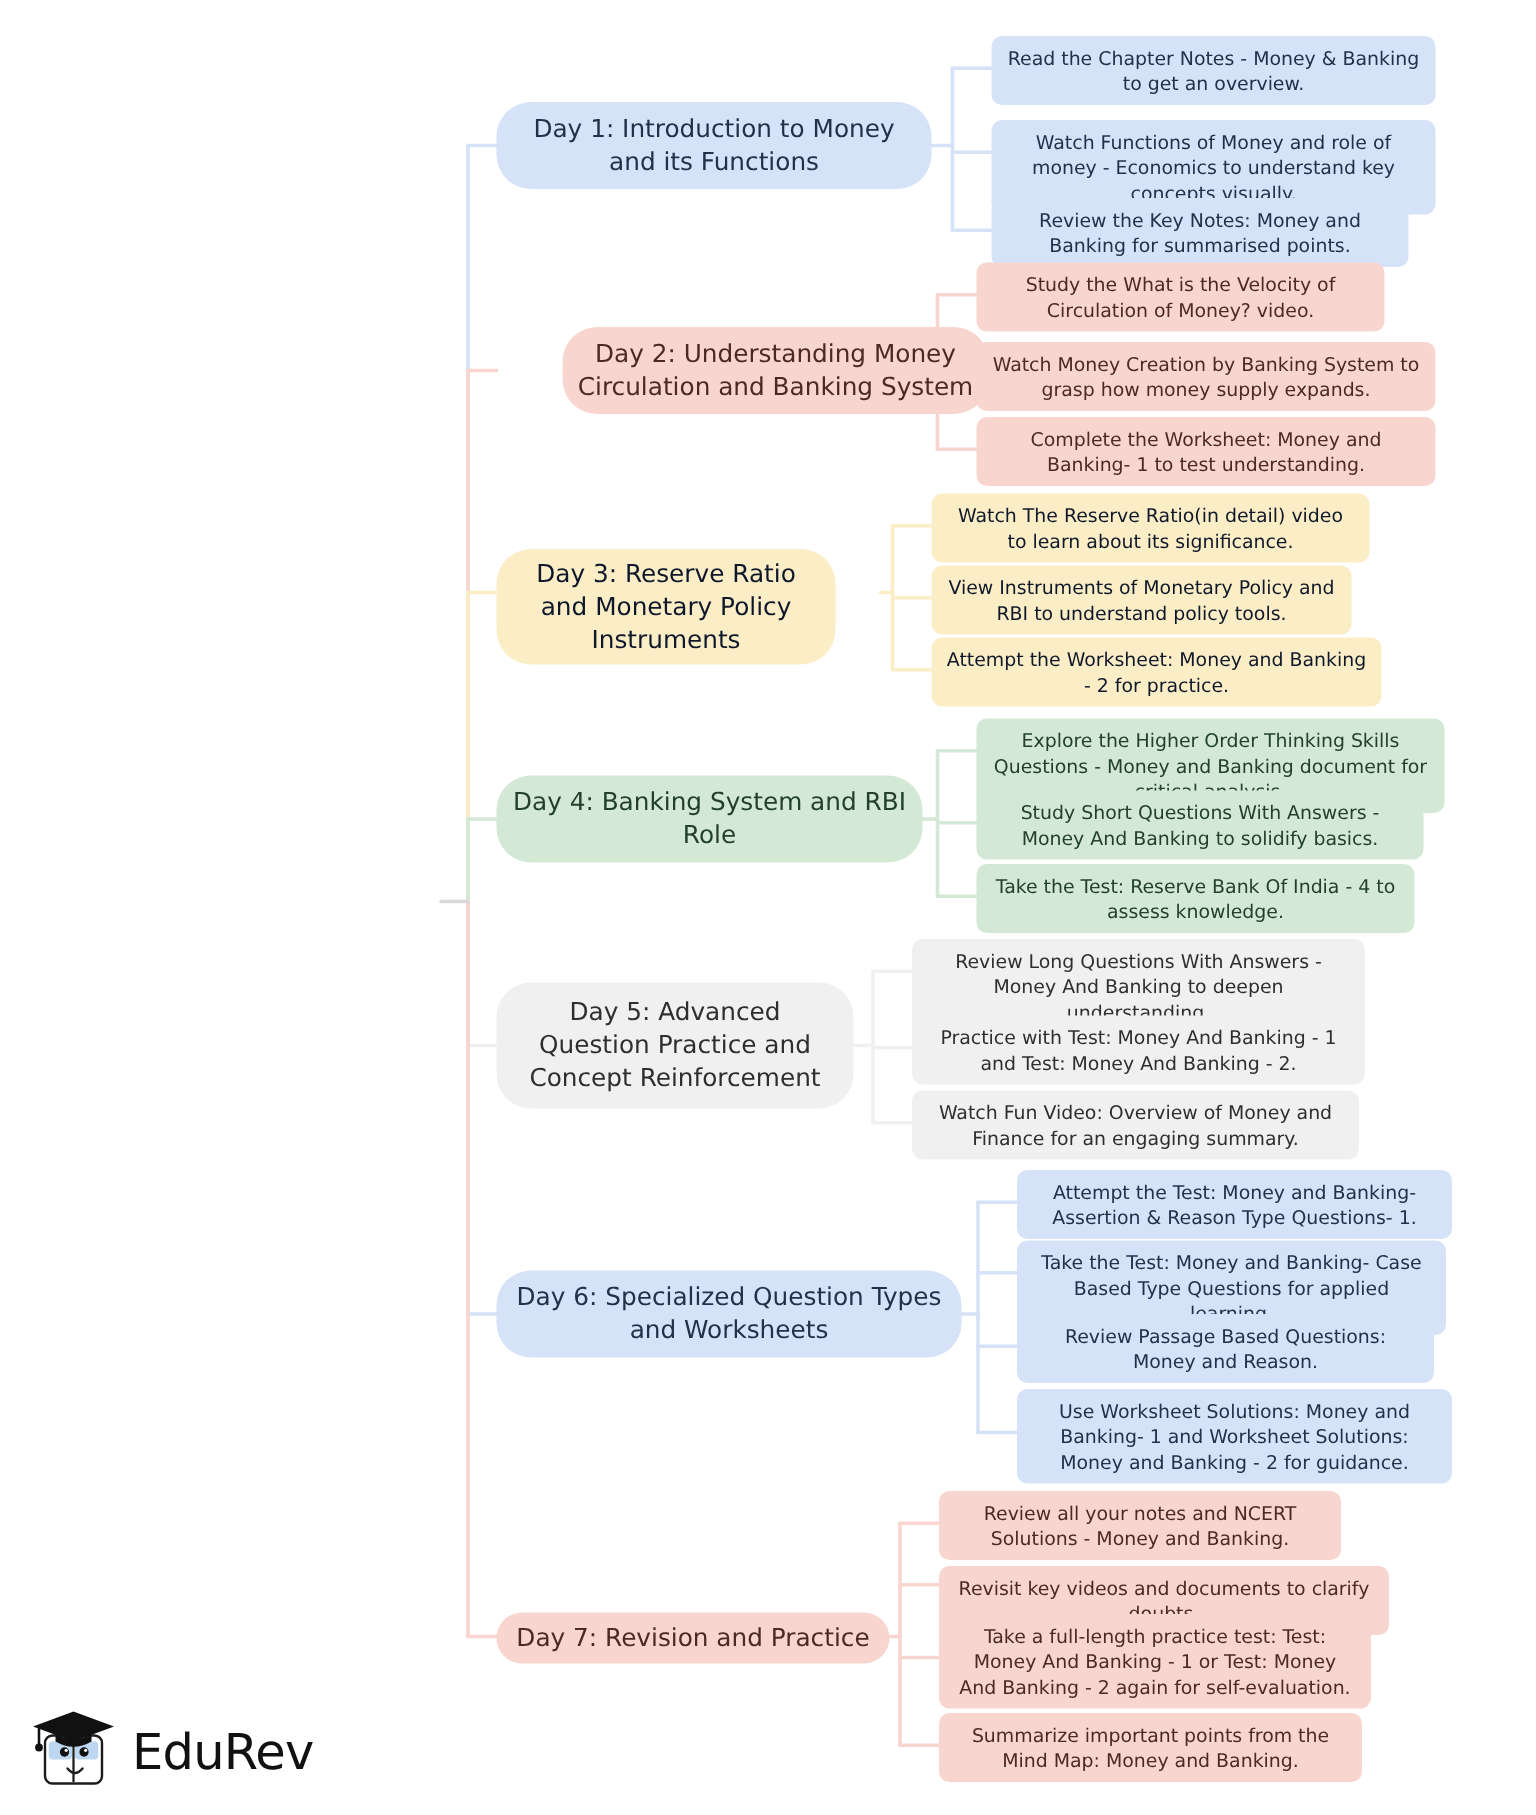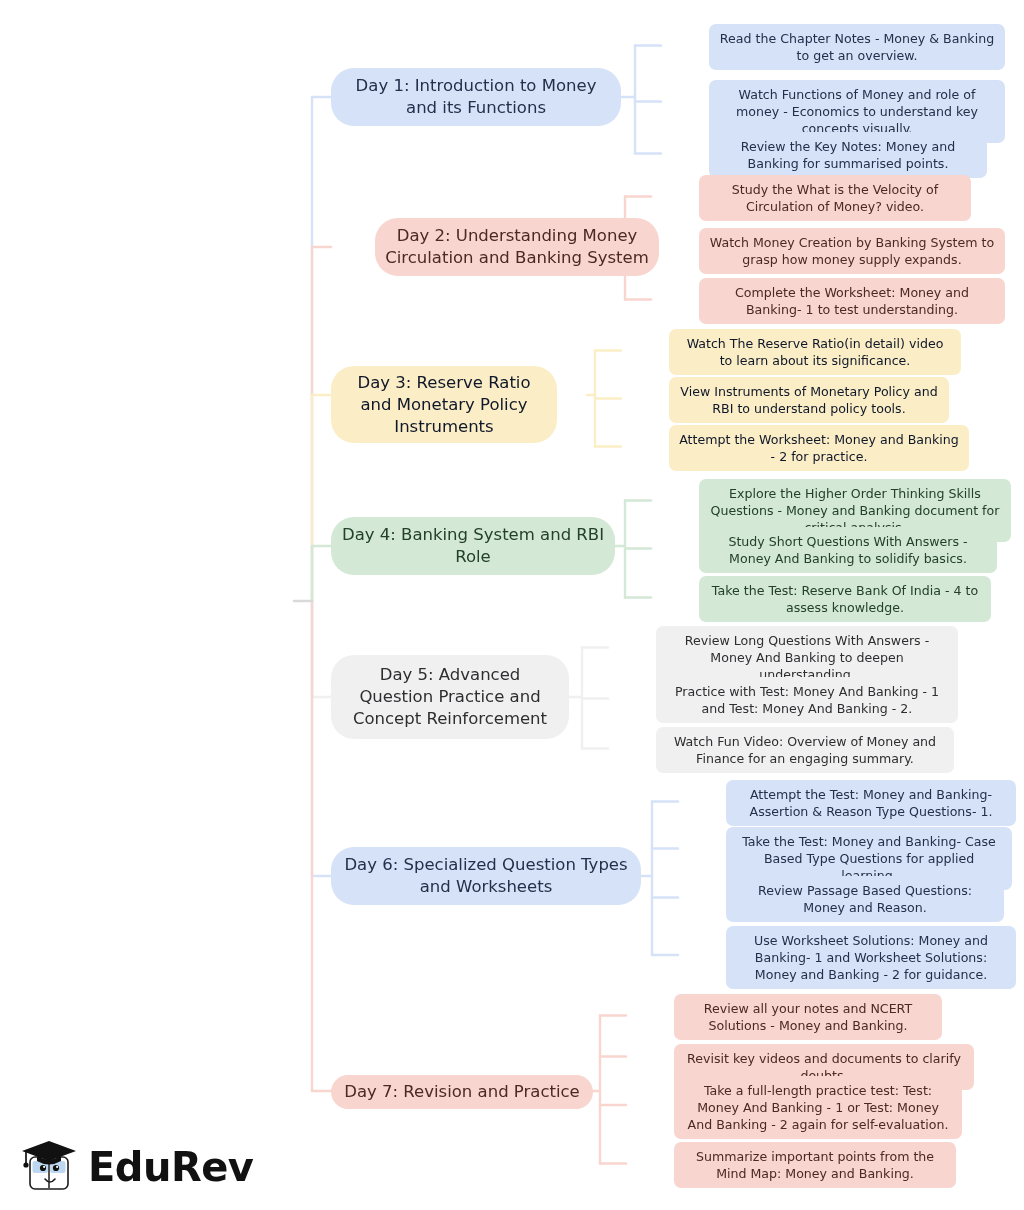--- a/index.html
+++ b/index.html
@@ -44,21 +44,20 @@
   .day-node {
     font-size: 16.5px;
     font-weight: normal;
     border-radius: 23px;
   }
   .leaf-node {
     font-size: 12.6px;
     font-weight: normal;
     border-radius: 7px;
     line-height: 1.36;
-    margin-left: 48px;
   }
   
   .c-blue   { background: #d5e2f8; color: #24304a; }
   .c-pink   { background: #f9d5cf; color: #4a2a24; }
   .c-yellow { background: #fbeec6; color: #0f172a; }
   .c-green  { background: #d3e8d5; color: #22402a; }
   .c-gray   { background: #f0f0f1; color: #2e2e30; }
 
   
   #logo {
@@ -66,22 +65,22 @@
     left: 18px;
     top: 1136px;
     width: 200px;
     height: 62px;
     display: flex;
     align-items: center;
     gap: 8px;
   }
   #logo-mark { width: 62px; height: 60px; flex: none; }
   #logo-text {
-    font-size: 40px;
-    font-weight: bold;
+    font-size: 33px;
+    font-weight: normal;
     color: #111111;
     letter-spacing: -0.5px;
     font-family: "DejaVu Sans", "Liberation Sans", sans-serif;
   }
 </style>
 </head>
 <body>
 
 <div id="canvas">
 

